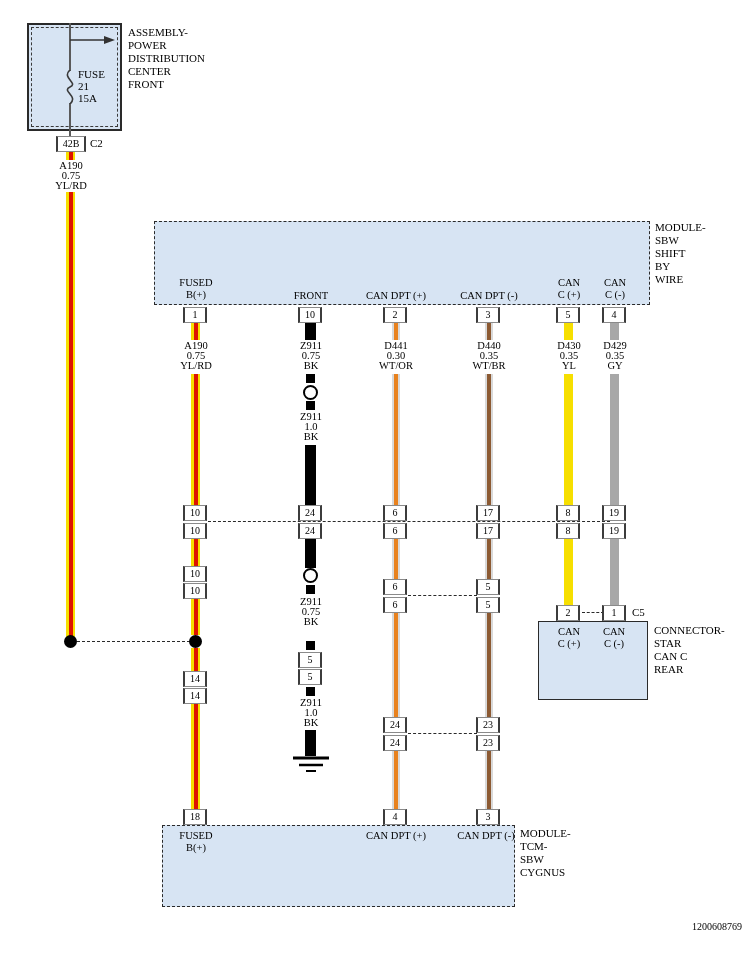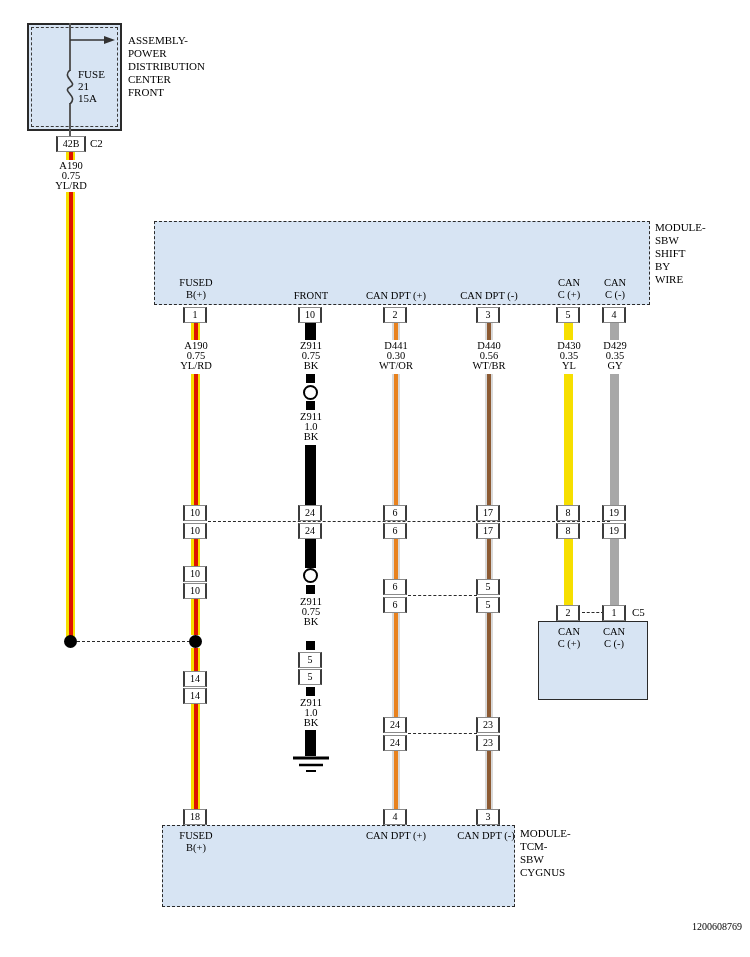--- a/index.html
+++ b/index.html
@@ -49,21 +49,21 @@
     <line x1="0" y1="6" x2="34" y2="6" stroke="#333" stroke-width="1.5"></line>
     <polygon points="34,2 45,6 34,10" fill="#333"></polygon>
   </svg>
   <svg class="abs" style="left:60px;top:70px;" width="20" height="34">
     <rect x="6" y="1" width="8" height="32" fill="#d7e4f3"></rect>
     <path d="M10,0 C1,8 19,13 10,17 C1,21 19,26 10,34" fill="none" stroke="#3a3a3a" stroke-width="1.6"></path>
   </svg>
   <div class="lbl" style="left:78px;top:68px;width:40px;text-align:left;line-height:12px;font-size:11px;">FUSE
 21
 15A</div>
-  <div class="nlbl" style="left:128px;top:26px;width:80px;margin-top:8px;">ASSEMBLY-
+  <div class="nlbl" style="left:128px;top:26px;width:80px;">ASSEMBLY-
 POWER
 DISTRIBUTION
 CENTER
 FRONT</div>
   <div class="pb pbw" style="left:56px;top:136px;">42B</div>
   <div class="nlbl" style="left:90px;top:137px;">C2</div>
 
   <div class="w ylrd" style="left:66px;top:152px;height:8px;"></div>
   <div class="lbl" style="left:43px;top:161px;width:56px;">A190
 0.75
@@ -103,21 +103,21 @@
   <div class="lbl" style="left:168px;top:341px;width:56px;">A190
 0.75
 YL/RD</div>
   <div class="lbl" style="left:283px;top:341px;width:56px;">Z911
 0.75
 BK</div>
   <div class="lbl" style="left:368px;top:341px;width:56px;">D441
 0.30
 WT/OR</div>
   <div class="lbl" style="left:461px;top:341px;width:56px;">D440
-0.56
+0.35
 WT/BR</div>
   <div class="lbl" style="left:541px;top:341px;width:56px;">D430
 0.35
 YL</div>
   <div class="lbl" style="left:587px;top:341px;width:56px;">D429
 0.35
 GY</div>
 
   <div class="sq" style="left:306px;top:374px;"></div>
   <div class="spl" style="left:303px;top:385px;"></div>
@@ -174,20 +174,24 @@
 
   <div class="dl" style="left:582px;top:612px;width:22px;"></div>
   <div class="pb" style="left:556px;top:605px;">2</div>
   <div class="pb" style="left:602px;top:605px;">1</div>
   <div class="nlbl" style="left:632px;top:606px;">C5</div>
   <div class="sbox" style="left:538px;top:621px;width:110px;height:79px;"></div>
   <div class="fn" style="left:541px;top:626px;width:56px;">CAN
 C (+)</div>
   <div class="fn" style="left:586px;top:626px;width:56px;">CAN
 C (-)</div>
+  <div class="nlbl" style="left:654px;top:624px;width:80px;">CONNECTOR-
+STAR
+CAN C
+REAR</div>
 
   <div class="dot" style="left:64px;top:635px;"></div>
   <div class="dl" style="left:77px;top:641px;width:113px;"></div>
   <div class="dot" style="left:189px;top:635px;"></div>
   <div class="w ylrd" style="left:191px;top:648px;height:23px;"></div>
 
   <div class="pb" style="left:183px;top:671px;">14</div>
   <div class="pb" style="left:183px;top:688px;">14</div>
   <div class="w ylrd" style="left:191px;top:704px;height:105px;"></div>
 

